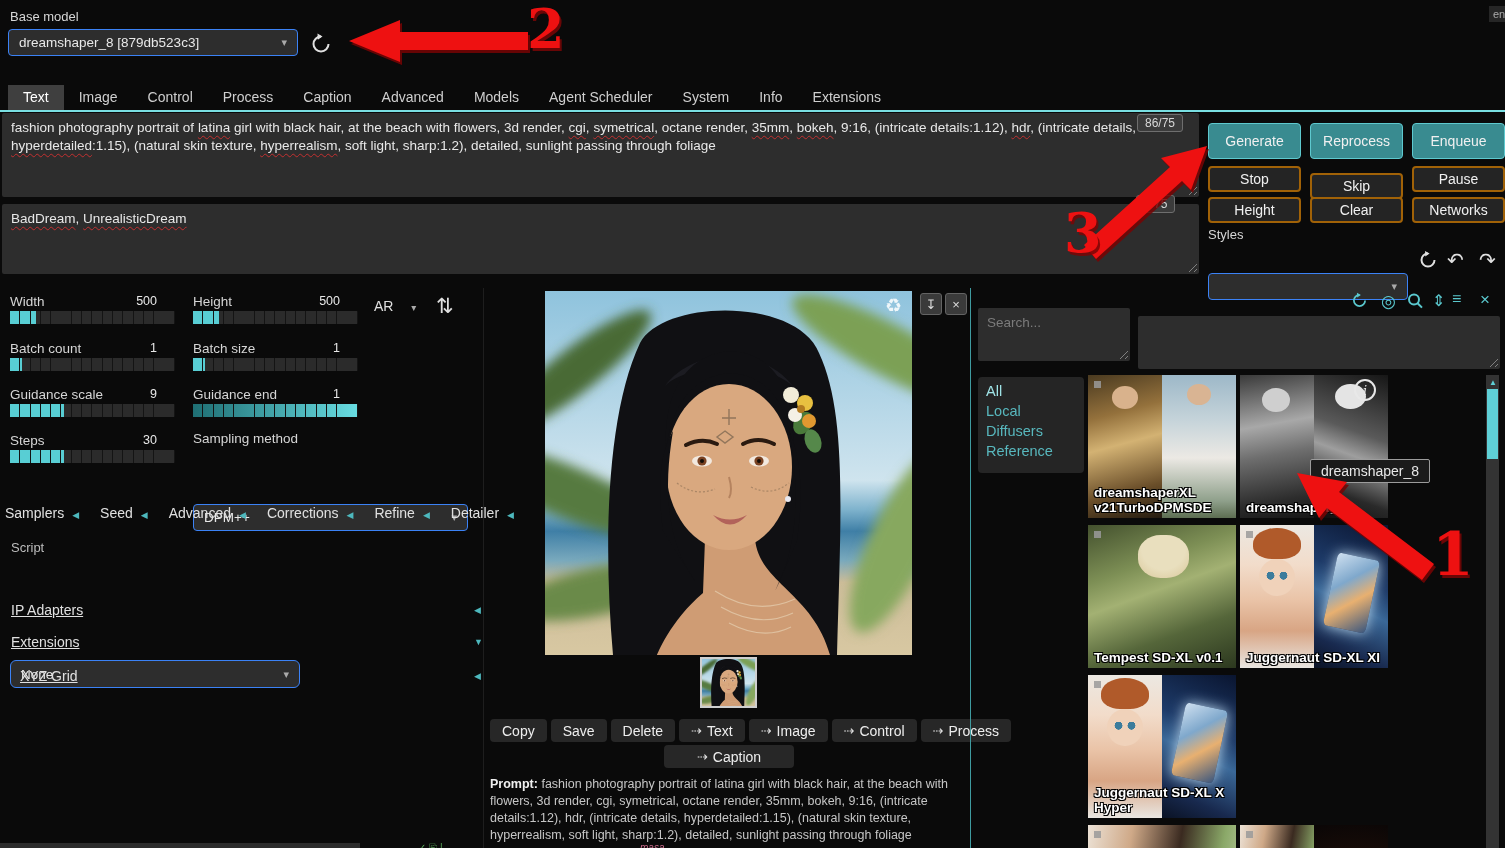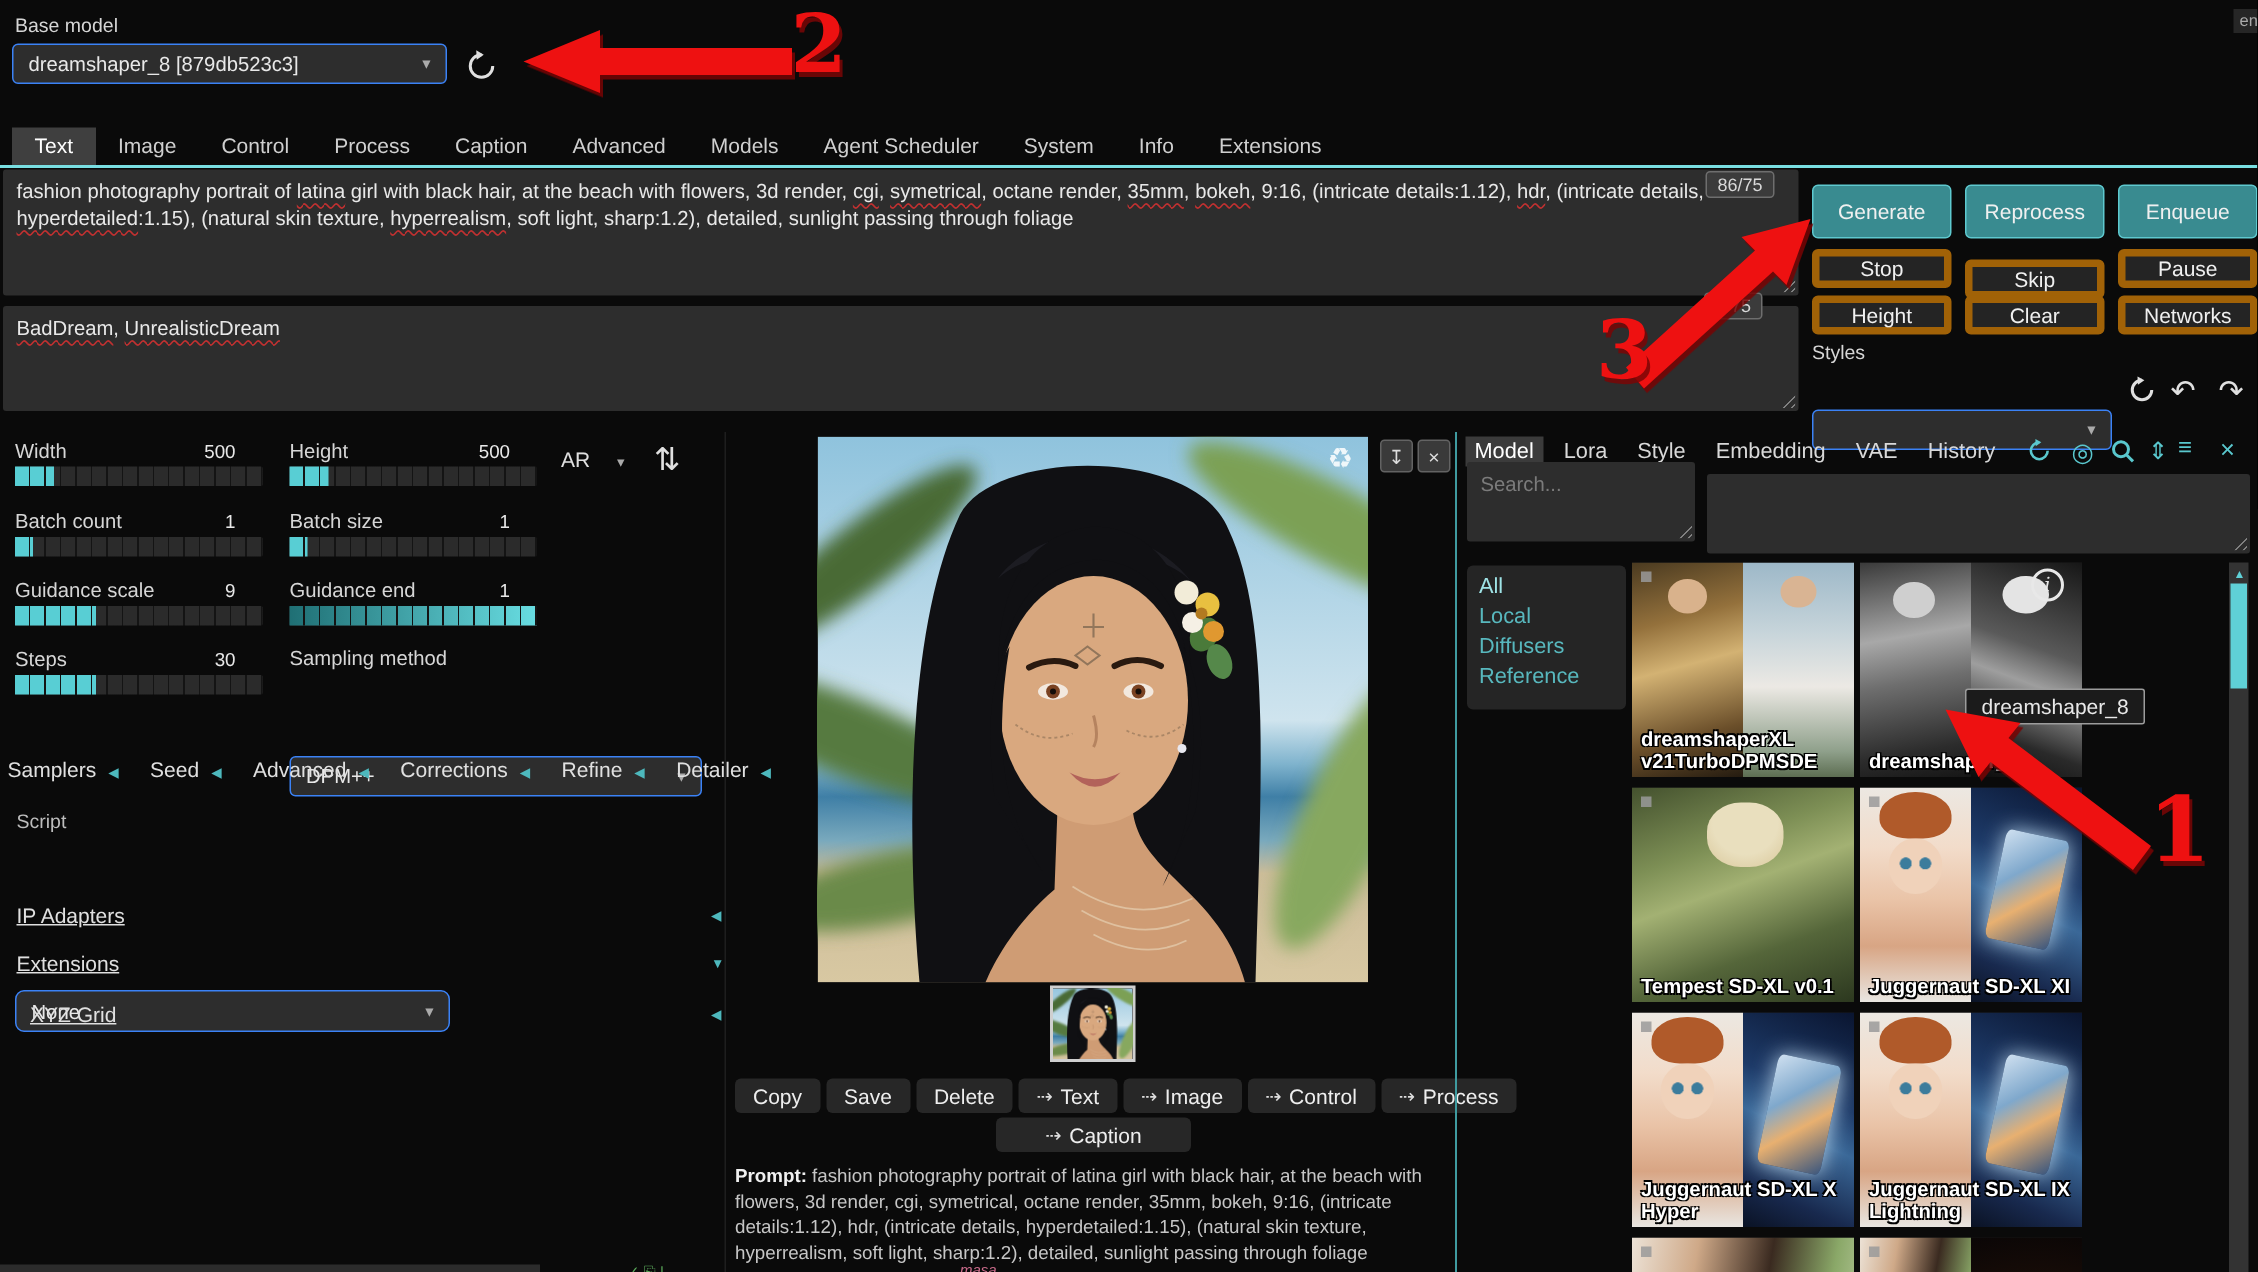--- a/index.html
+++ b/index.html
@@ -40,21 +40,21 @@
   .rz::after {
     content:""; position:absolute; right:2px; bottom:2px; width:11px; height:11px;
     background:repeating-linear-gradient(135deg, transparent 0 2.5px, #808080 2.5px 3.5px);
     clip-path:polygon(100% 0, 100% 100%, 0 100%);
   }
 
   
   .btn { border-radius:4px; font-size:14px; color:#f0f0f0; display:flex;
          align-items:center; justify-content:center; cursor:default; }
   .btn.primary { background:#398b90; border:1px solid #5ec9cf; }
-  .btn.dark { background:#242424; border:5px solid #a16207; }
+  .btn.dark { background:#242424; border:2px solid #a16207; }
   .icon-teal { color:#5ac8ce; }
   .icon-light { color:#e0e0e0; }
 
   
   .param { position:absolute; width:165px; }
   .plabel { font-size:13.5px; color:#d6d6d6; }
   .pval { position:absolute; right:18px; top:2px; font-size:12.5px; color:#e8e8e8; }
   .slider { position:absolute; top:19px; left:0; right:0; height:13px;
     background:repeating-linear-gradient(90deg,#2b2b2b 0 9.3px,#141414 9.3px 10.3px);
     border-radius:1px; }
@@ -446,28 +446,20 @@
     <span class="send-arrow">⇢</span>
       <span>Caption</span>
   </div>
 
   <div class="abs caption-text" style="left:490px;top:776px;width:462px;height:72px;overflow:hidden;">
     <b>Prompt:</b> <span>fashion photography portrait of latina girl with black hair, at the beach with flowers, 3d render, cgi, symetrical, octane render, 35mm, bokeh, 9:16, (intricate details:1.12), hdr, (intricate details, hyperdetailed:1.15), (natural skin texture, hyperrealism, soft light, sharp:1.2), detailed, sunlight passing through foliage</span>
   </div>
 
   <div class="abs divider-v" style="left:970px;top:288px;height:560px;"></div>
 
-  <div class="abs" style="left:977px;top:291px;display:flex;gap:8px;align-items:center;">
-    <div class="ntab sel">Model</div>
-    <div class="ntab">Lora</div>
-    <div class="ntab">Style</div>
-    <div class="ntab">Embedding</div>
-    <div class="ntab">VAE</div>
-    <div class="ntab">History</div>
-  </div>
   <svg class="abs" style="left:1350px;top:291px;" width="19" height="19" viewBox="0 0 22 22">
     <path d="M 17.5 11 A 6.5 6.5 0 1 1 11 4.5" fill="none" stroke="#5ac8ce" stroke-width="2"></path>
     <path d="M 8 2 L 12.6 4.5 L 8.3 7.5 Z" fill="#5ac8ce"></path>
   </svg>
   <div class="abs icon-teal" style="left:1381px;top:291px;font-size:17px;">◎</div>
   <svg class="abs" style="left:1406px;top:292px;" width="18" height="18" viewBox="0 0 18 18">
     <circle cx="8" cy="7.5" r="5" fill="none" stroke="#5ac8ce" stroke-width="2"></circle>
     <line x1="11.6" y1="11.2" x2="16" y2="15.6" stroke="#5ac8ce" stroke-width="2"></line>
   </svg>
   <div class="abs icon-teal" style="left:1432px;top:291px;font-size:16px;">⇕</div>
@@ -509,26 +501,20 @@
       <div class="half r ajr"></div>
       <div class="type-sq"></div>
       <div class="card-name">Juggernaut SD-XL XI</div>
     </div>
     <div class="card" style="left:1088px;top:675px;pointer-events:auto;">
       <div class="half l ajl"></div>
       <div class="half r ajr"></div>
       <div class="type-sq"></div>
       <div class="card-name">Juggernaut SD-XL X Hyper</div>
     </div>
-    <div class="card" style="left:1240px;top:675px;pointer-events:auto;">
-      <div class="half l ajl"></div>
-      <div class="half r ajr"></div>
-      <div class="type-sq"></div>
-      <div class="card-name">Juggernaut SD-XL IX Lightning</div>
-    </div>
     <div class="card" style="left:1088px;top:825px;pointer-events:auto;">
       <div class="half l a7l" style="width:100%;"></div>
       <div class="type-sq"></div>
     </div>
     <div class="card" style="left:1240px;top:825px;pointer-events:auto;">
       <div class="half l a7l"></div>
       <div class="half r a7r"></div>
       <div class="type-sq"></div>
     </div>
   </div>

